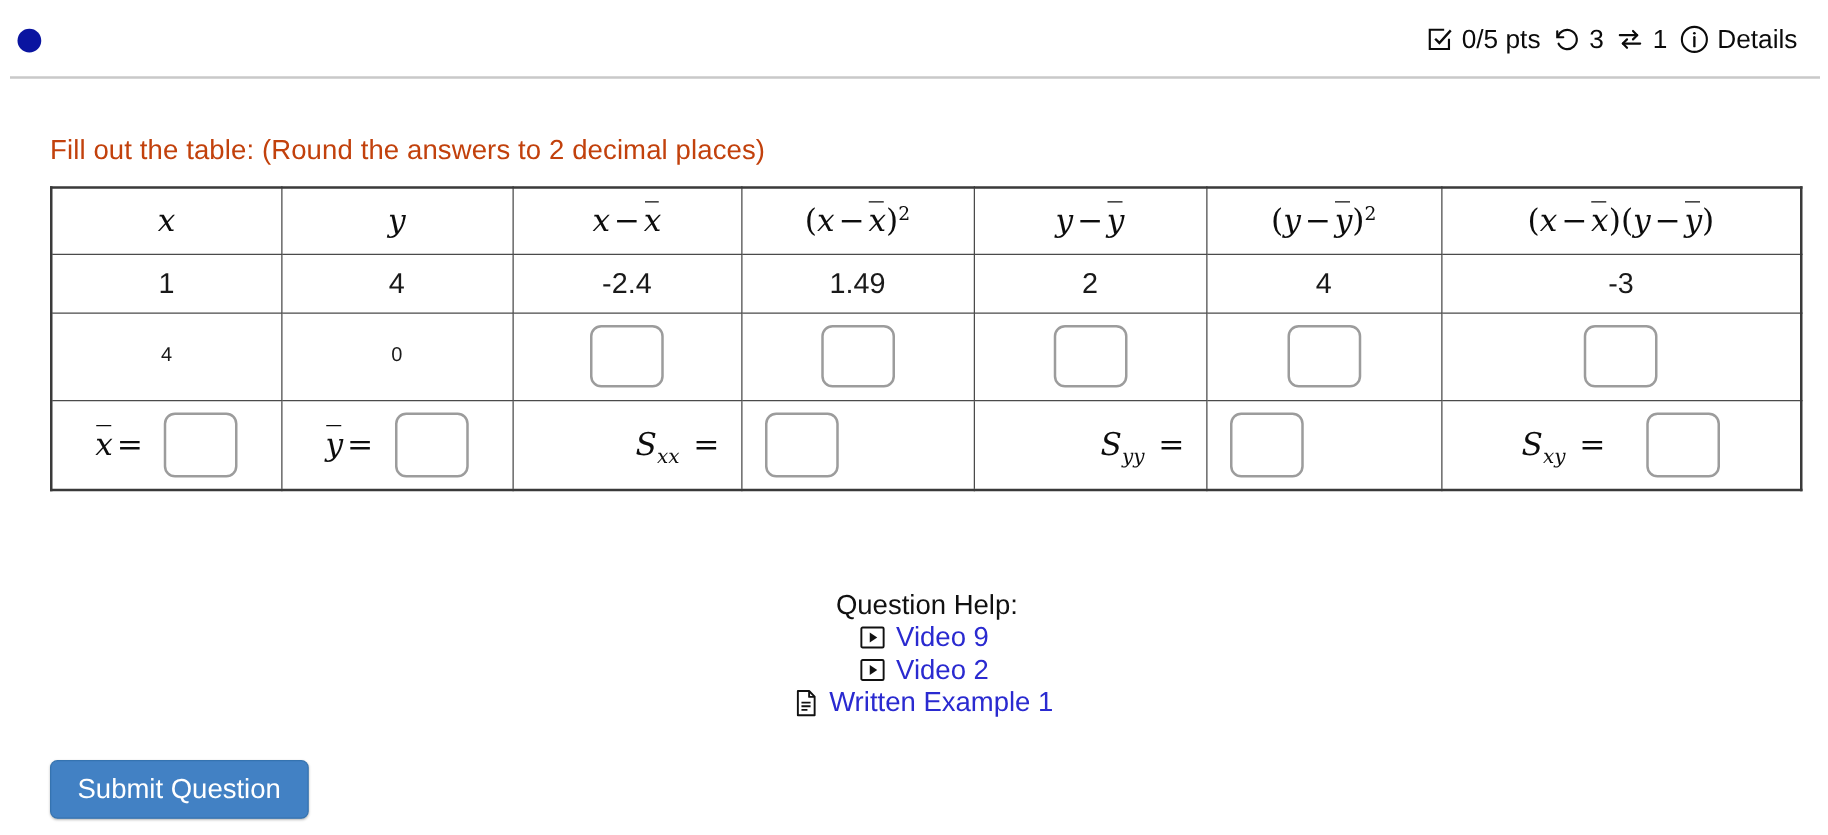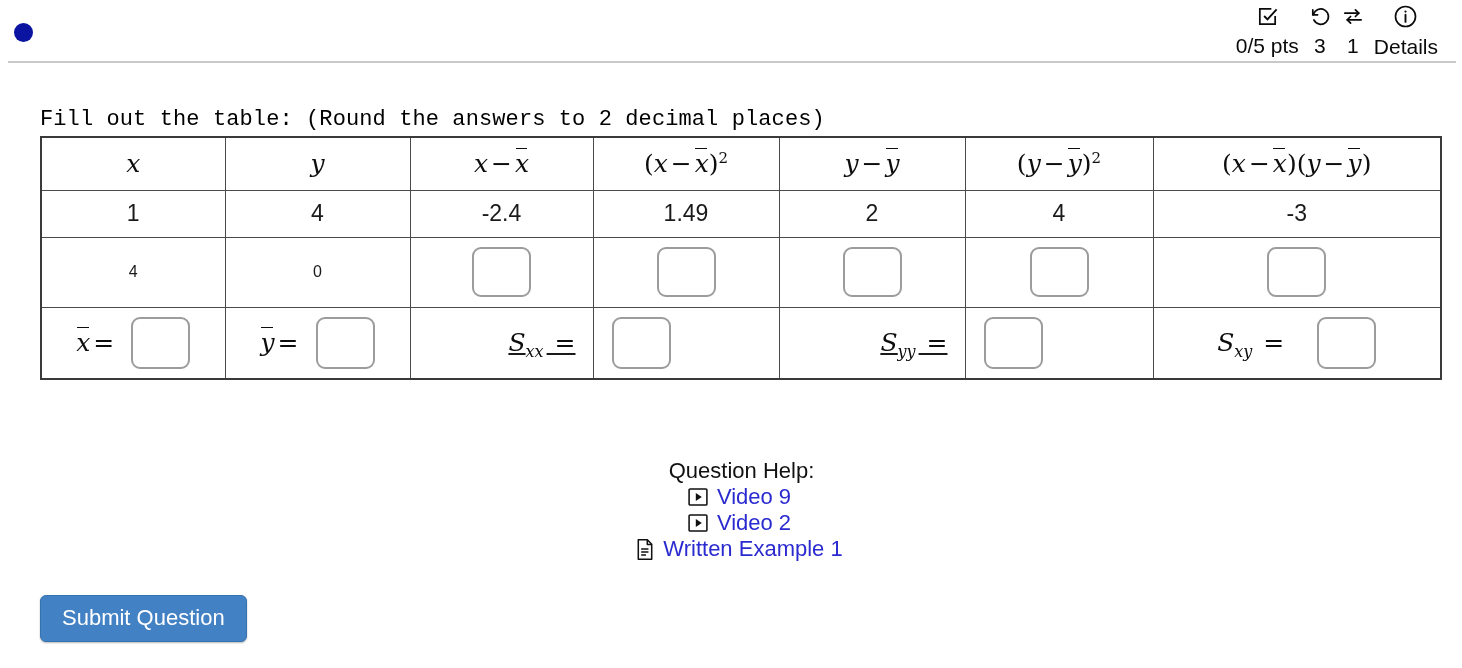--- a/index.html
+++ b/index.html
@@ -49,41 +49,39 @@
     gap: 9px;
     font-size: 21px;
     color: #0b0b0b;
     white-space: nowrap;
     padding-right: 6px;
   }
   .qheader-right .meta-item {
     display: flex;
     align-items: center;
     gap: 6px;
-    flex-direction: column;
   }
   .divider {
     position: absolute;
     left: 8px;
     right: 6px;
     bottom: 0;
     height: 2px;
     background: #c9c9c9;
   }
   .icon { display: inline-block; line-height: 0; }
 
   
   .content { padding: 0 0 0 40px; }
   .prompt {
     font-size: 22px;
-    color: #000000;
+    color: #c2410c;
     margin-top: 44px;
-    margin-bottom: 4px;
+    margin-bottom: 16px;
     letter-spacing: 0.1px;
-    font-family: Liberation Mono, monospace;
   }
 
   
   table.stat-table {
     border-collapse: collapse;
     border: 2px solid #3a3a3a;
     table-layout: fixed;
     width: 1400px;
     background: #fff;
   }
@@ -131,21 +129,20 @@
     right: 12%;
     top: -0.12em;
     border-top: 1.6px solid #0d0d0d;
   }
   .eqlabel {
     display: flex;
     align-items: center;
     justify-content: flex-end;
     padding-right: 14px;
     height: 100%;
-    text-decoration: underline;
   }
   .cellflex {
     display: flex;
     align-items: center;
     justify-content: center;
     height: 100%;
   }
   .cellflex.left { justify-content: flex-start; padding-left: 18px; }
 
   .ansbox {

